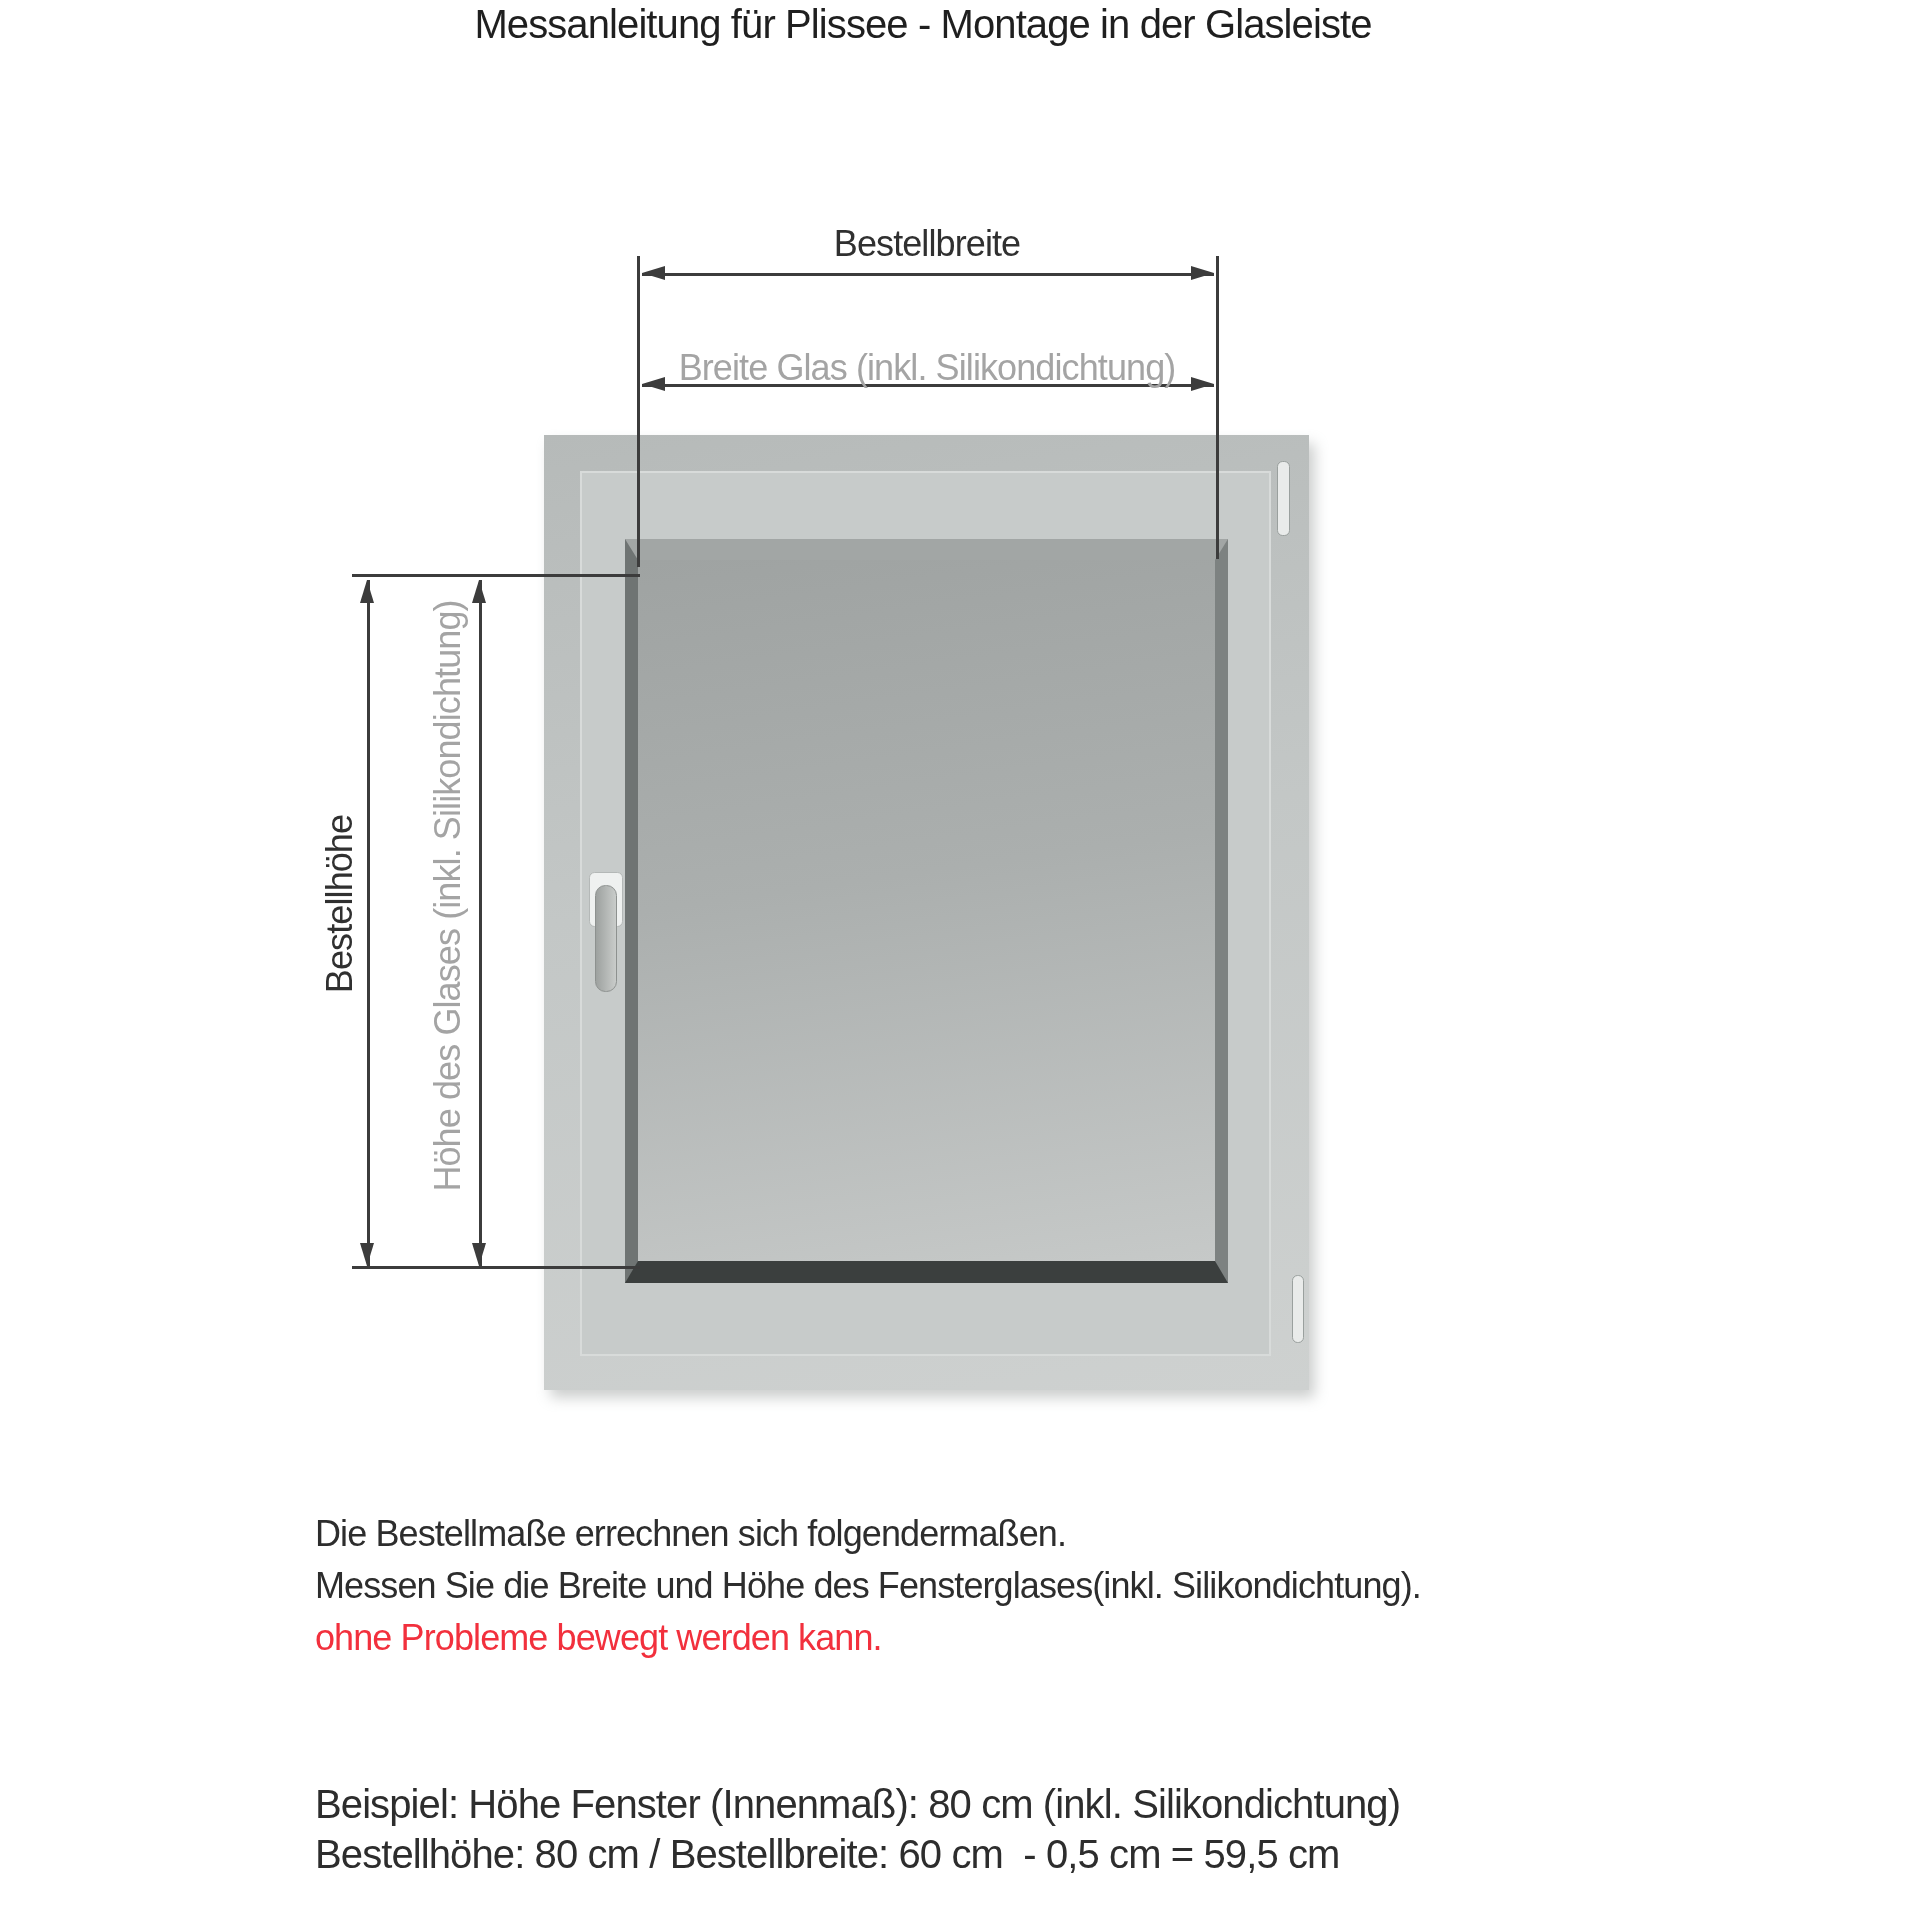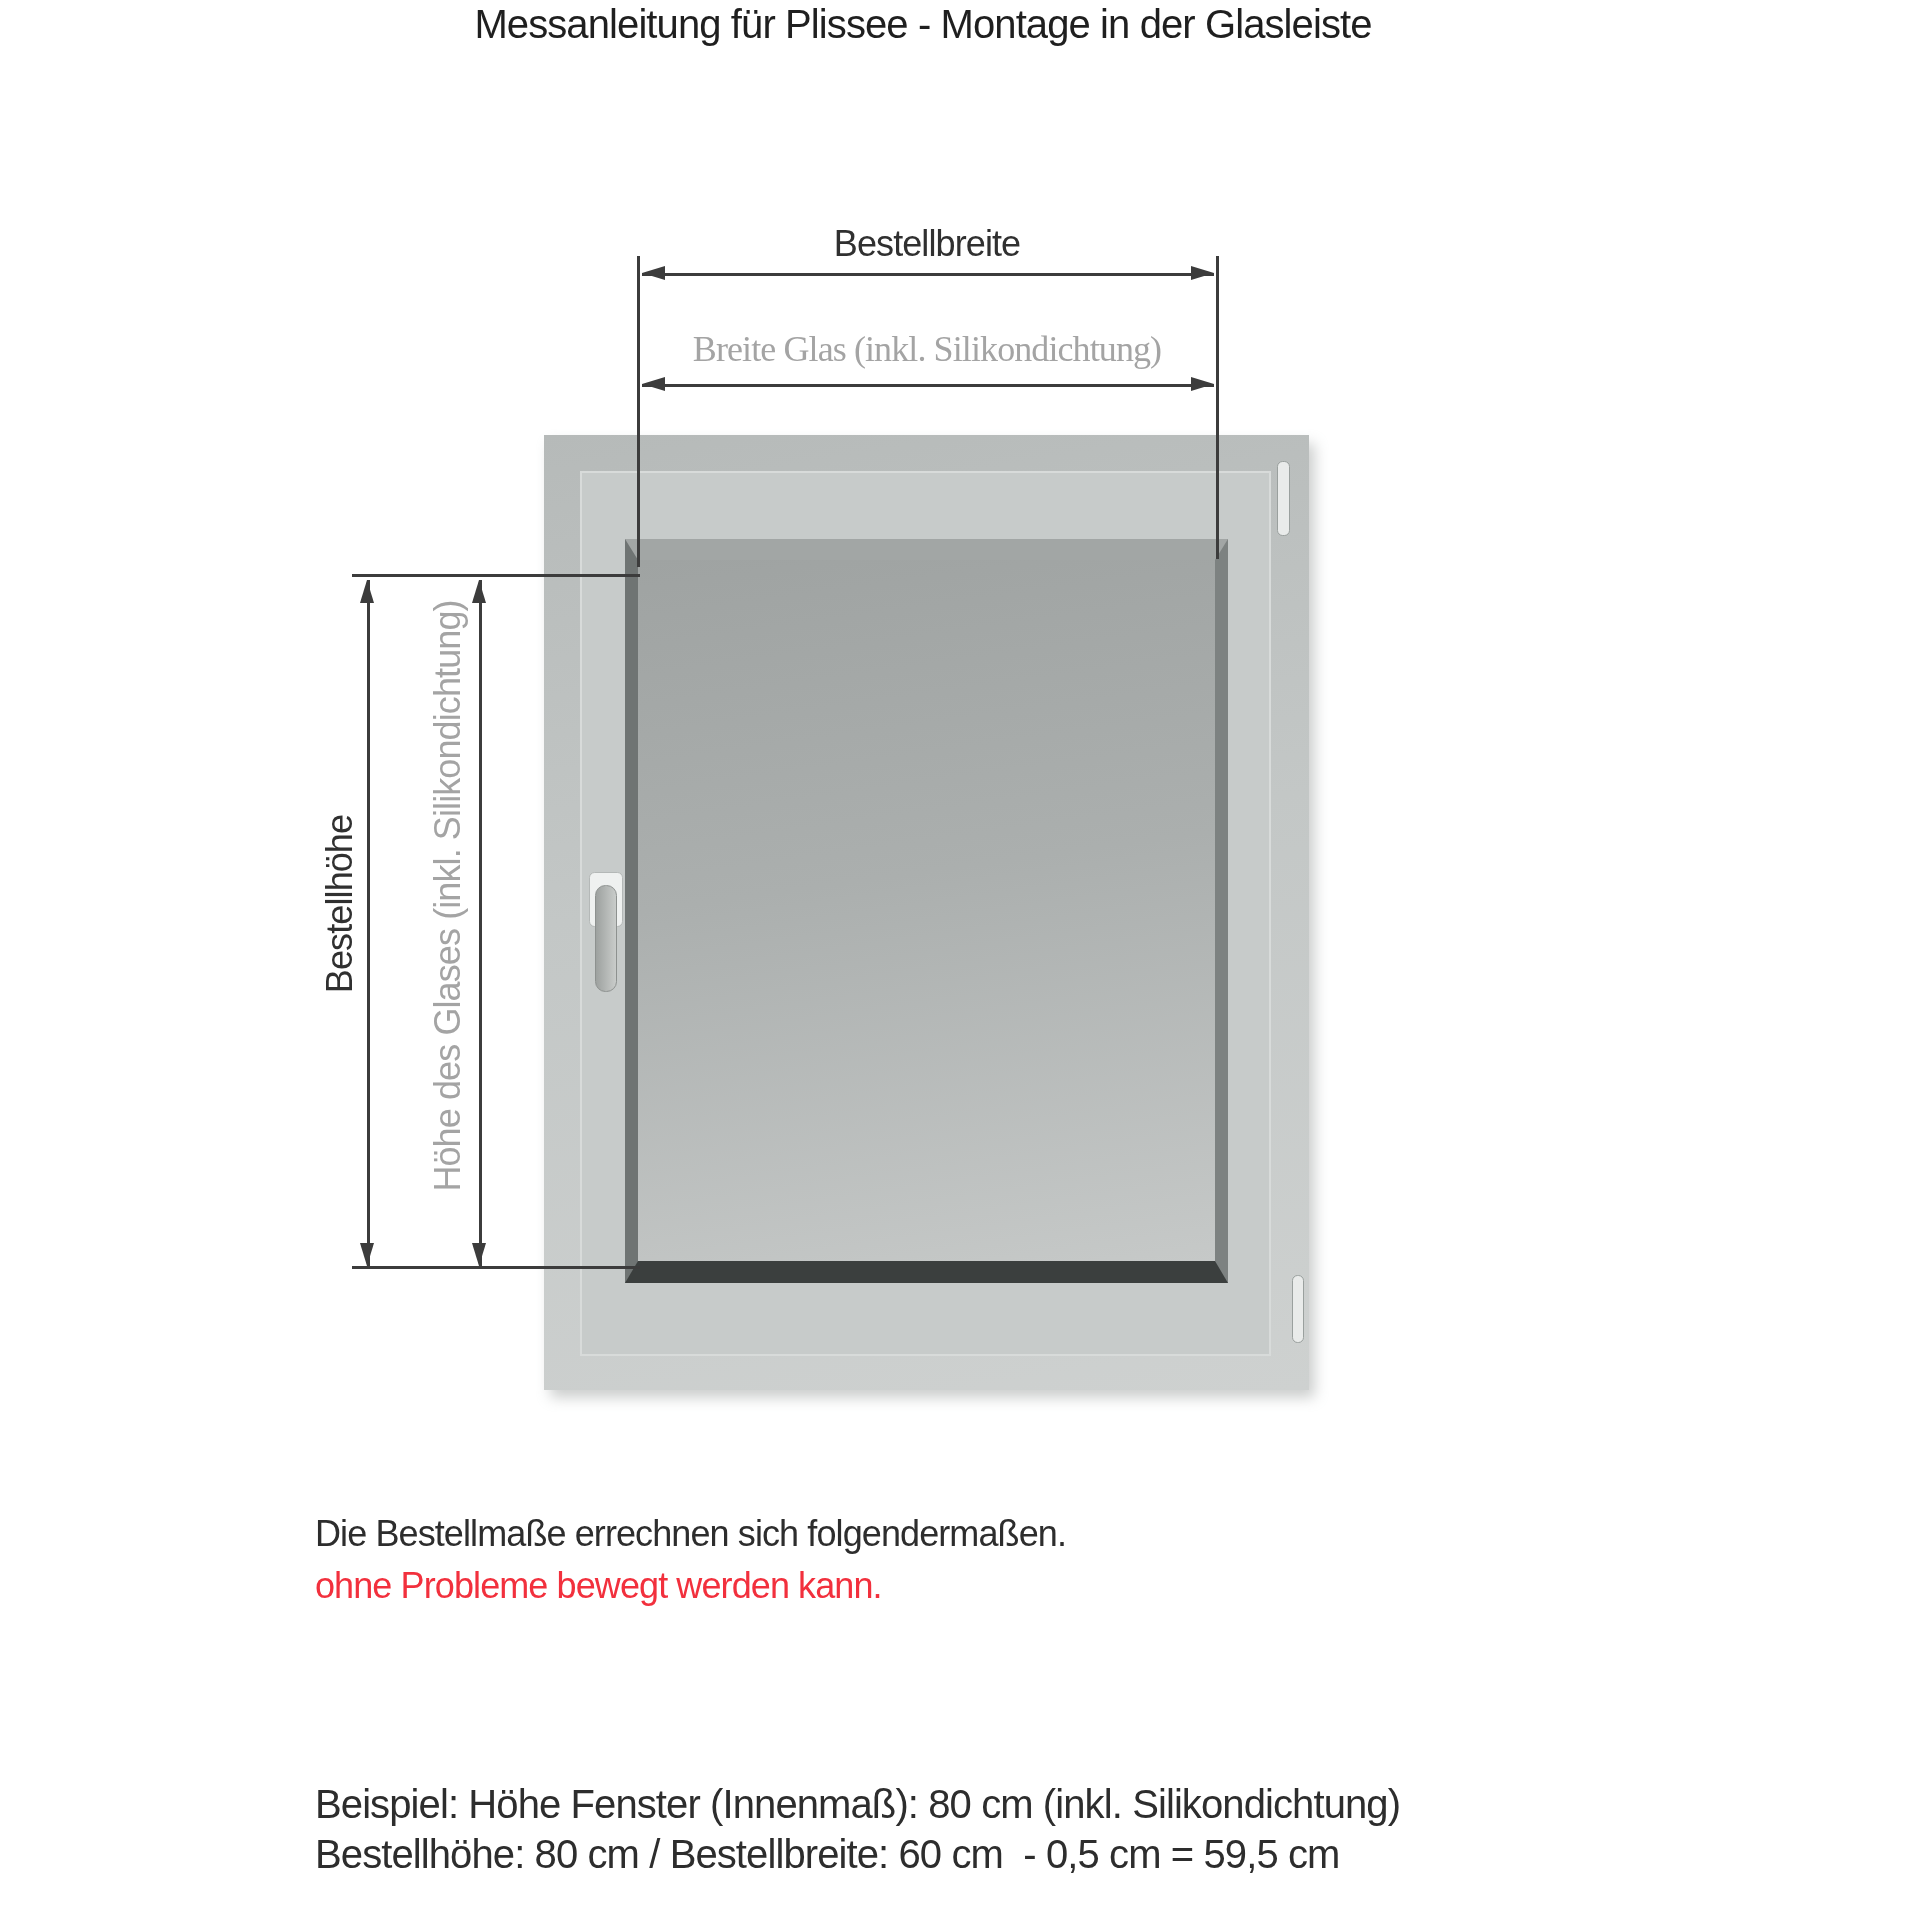--- a/index.html
+++ b/index.html
@@ -77,27 +77,28 @@
     <div class="ext" style="left:1216px;top:256px;width:2.8px;height:303px;"></div>
     <div class="ext" style="left:352px;top:574px;width:288px;height:2.8px;"></div>
     <div class="ext" style="left:352px;top:1266px;width:288px;height:2.8px;"></div>
 
     <div class="dim-h" style="left:642px;top:273px;width:572px;"></div>
     <div class="dim-h" style="left:642px;top:384px;width:572px;"></div>
     <div class="dim-v" style="left:367px;top:580px;height:686px;"></div>
     <div class="dim-v" style="left:479px;top:580px;height:686px;"></div>
 
     <div class="dim-label" style="left:927px;top:244px;">Bestellbreite</div>
-    <div class="dim-label gray" style="left:927px;top:349px;font-family:Liberation Serif, serif;">Breite Glas (inkl. Silikondichtung)</div>
+    <div class="dim-label gray" style="left:927px;top:368px;">Breite Glas (inkl. Silikondichtung)</div>
     <div class="dim-label vert" style="left:340px;top:904px;">Bestellhöhe</div>
     <div class="dim-label vert gray" style="left:448px;top:896px;">Höhe des Glases (inkl. Silikondichtung)</div>
   </div>
 
   <div class="instructions">
     <p>Die Bestellmaße errechnen sich folgendermaßen.</p>
+    <p>Messen Sie die Breite und Höhe des Fensterglases(inkl. Silikondichtung).</p>
     <p class="warn">ohne Probleme bewegt werden kann.</p>
   </div>
 
   <div class="example">
     <p>Beispiel: Höhe Fenster (Innenmaß): 80 cm (inkl. Silikondichtung)</p>
     <p>Bestellhöhe: 80 cm / Bestellbreite: 60 cm &nbsp;- 0,5 cm = 59,5 cm</p>
   </div>
 
 </div>
 

